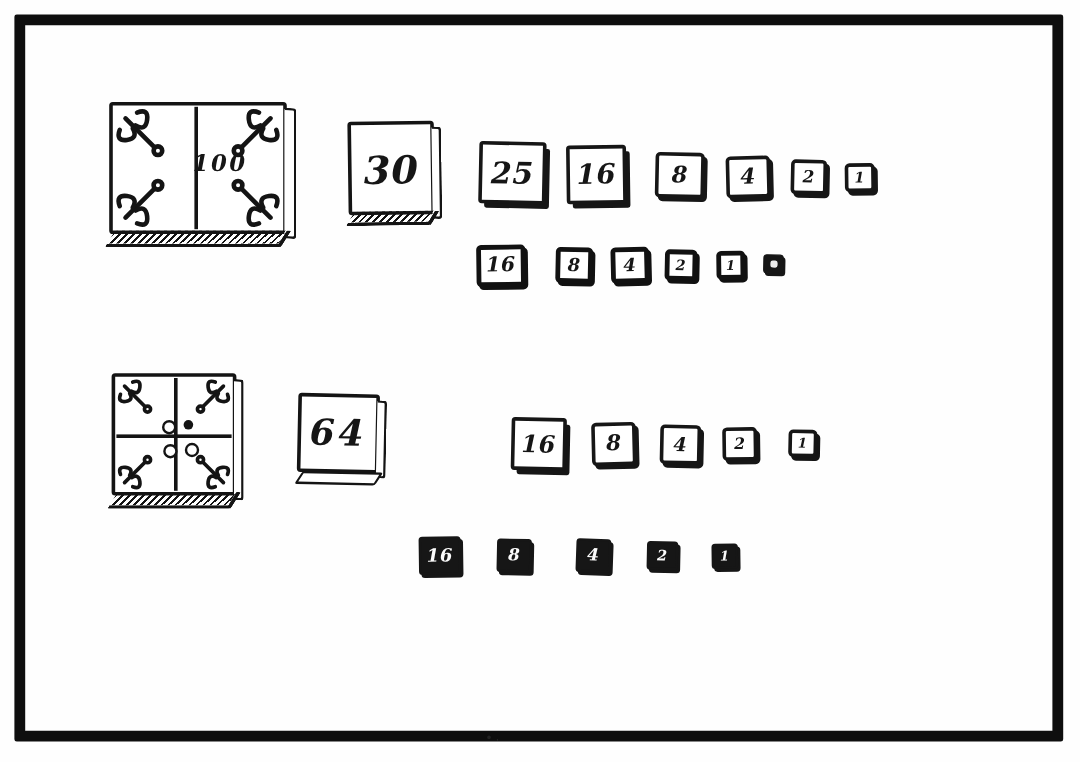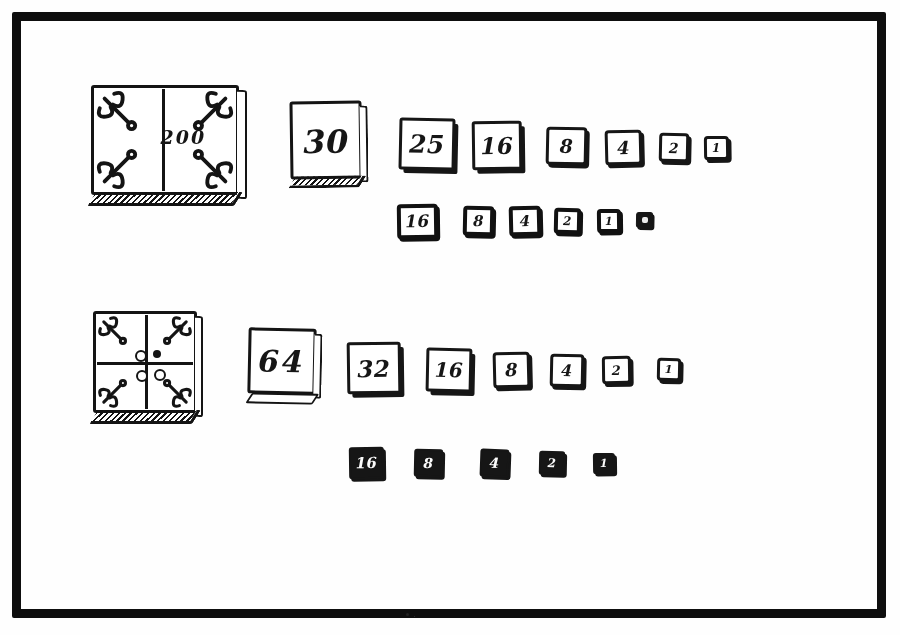--- a/index.html
+++ b/index.html
@@ -131,21 +131,21 @@
         </svg>
       </div>
       <div class="fl fl-br" style="width:48px;height:48px;">
         <svg viewBox="0 0 40 40" fill="none" stroke="#141414" stroke-width="3.2" stroke-linecap="round">
           <path d="M8 8 L28 28"></path>
             <circle cx="30.5" cy="30.5" r="3"></circle>
           <path d="M16 4 q8 -3 7 5 t-8 4"></path>
             <path d="M4 16 q-3 8 5 7 t4 -8"></path>
         </svg>
       </div>
-      <span class="num biglabel" style="left:63%;top:47%;font-size:19px;letter-spacing:2px;">200</span>
+      <span class="num biglabel" style="left:63%;top:47%;font-size:19px;letter-spacing:2px;">100</span>
     </div>
     <div class="edge-r"></div>
     <div class="edge-b"></div>
   </div>
 
   <div class="bigblock rot-c" style="left:290px;top:101px;width:72px;height:78px;">
     <div class="face"></div>
     <div class="edge-r" style="width:6px;right:-6px;"></div>
     <div class="edge-b" style="height:9px;bottom:-9px;"></div>
     <span class="num biglabel" style="position:absolute;left:50%;top:52%;font-size:32px;">30</span>
@@ -239,23 +239,20 @@
     <div class="edge-b"></div>
   </div>
 
   <div class="bigblock rot-b" style="left:248px;top:328px;width:68px;height:66px;">
     <div class="face"></div>
     <div class="edge-r" style="width:6px;right:-6px;"></div>
     <div class="edge-b plain"></div>
     <span class="num biglabel" style="position:absolute;left:50%;top:52%;font-size:30px;letter-spacing:3px;">64</span>
   </div>
 
-  <div class="block med rot-c" style="left:347px;top:342px;width:48px;height:46px;">
-    <span class="num" style="font-size:23px;">32</span>
-  </div>
 
   <div class="block med rot-b" style="left:426px;top:348px;width:40px;height:38px;">
     <span class="num" style="font-size:20px;">16</span>
   </div>
 
   <div class="block small rot-a" style="left:493px;top:352px;width:31px;height:30px;">
     <span class="num" style="font-size:18px;">8</span>
   </div>
 
   <div class="block small rot-b" style="left:550px;top:354px;width:28px;height:27px;">

